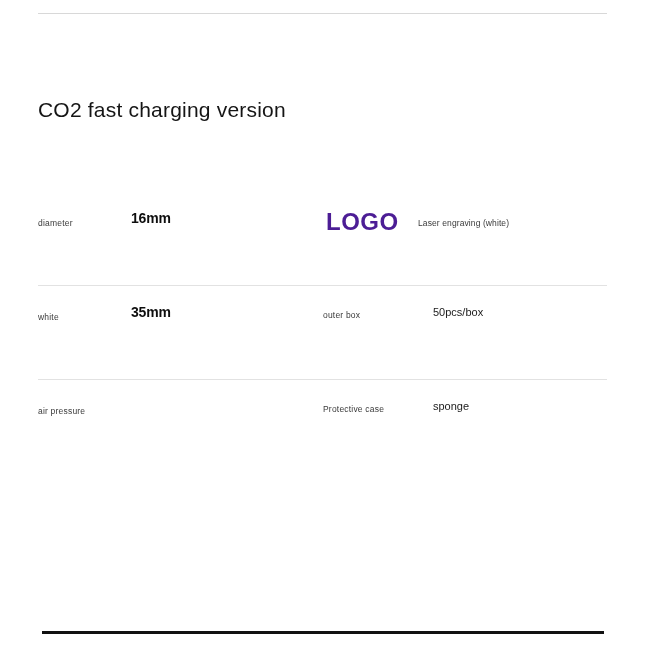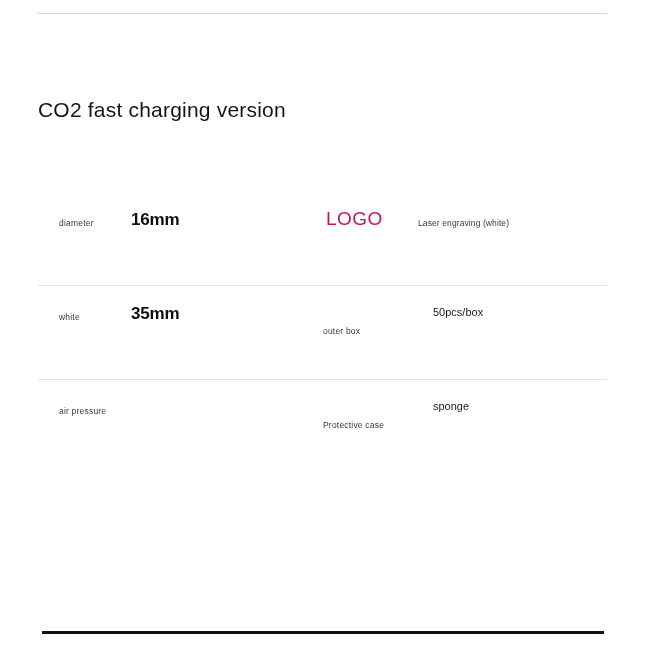--- a/index.html
+++ b/index.html
@@ -56,53 +56,52 @@
   .cell {
     position: absolute;
     white-space: nowrap;
   }
   .label-left {
     left: 0px;
     top: 26px;
     font-size: 8.5px;
     color: #3a3a3a;
     letter-spacing: 0.2px;
-    margin-left: 21px;
   }
   .value-left {
     left: 93px;
     top: 18px;
-    font-size: 17px;
+    font-size: 14px;
     font-weight: 700;
     color: #0e0e0e;
     letter-spacing: -0.2px;
   }
   .label-right {
     left: 285px;
-    top: 40px;
+    top: 24px;
     font-size: 8.5px;
     color: #3a3a3a;
     letter-spacing: 0.2px;
   }
   .value-right {
     left: 375px;
     top: 20px;
     font-size: 11px;
     font-weight: 400;
     color: #1b1b1b;
     margin-left: 20px;
   }
   
   .logo-text {
     left: 288px;
     top: 16px;
-    font-size: 19px;
-    font-weight: 400;
+    font-size: 24px;
+    font-weight: 700;
     letter-spacing: 0.5px;
-    color: #be185d;
+    color: #4c1d95;
   }
   .logo-note {
     left: 380px;
     top: 26px;
     font-size: 8.5px;
     color: #3a3a3a;
     letter-spacing: 0.1px;
   }
   .bottom-rule {
     position: absolute;

